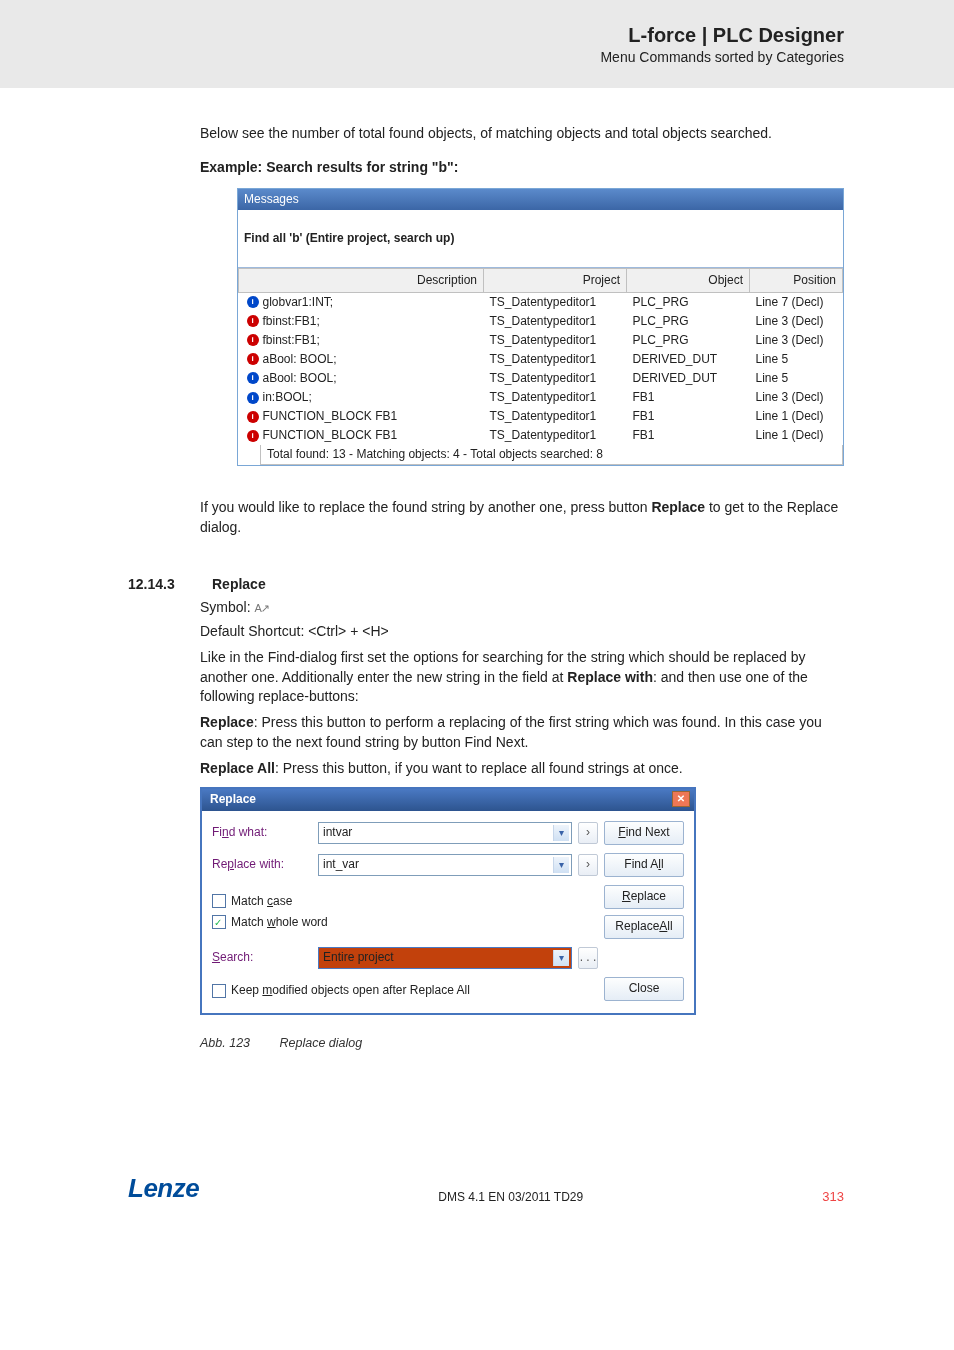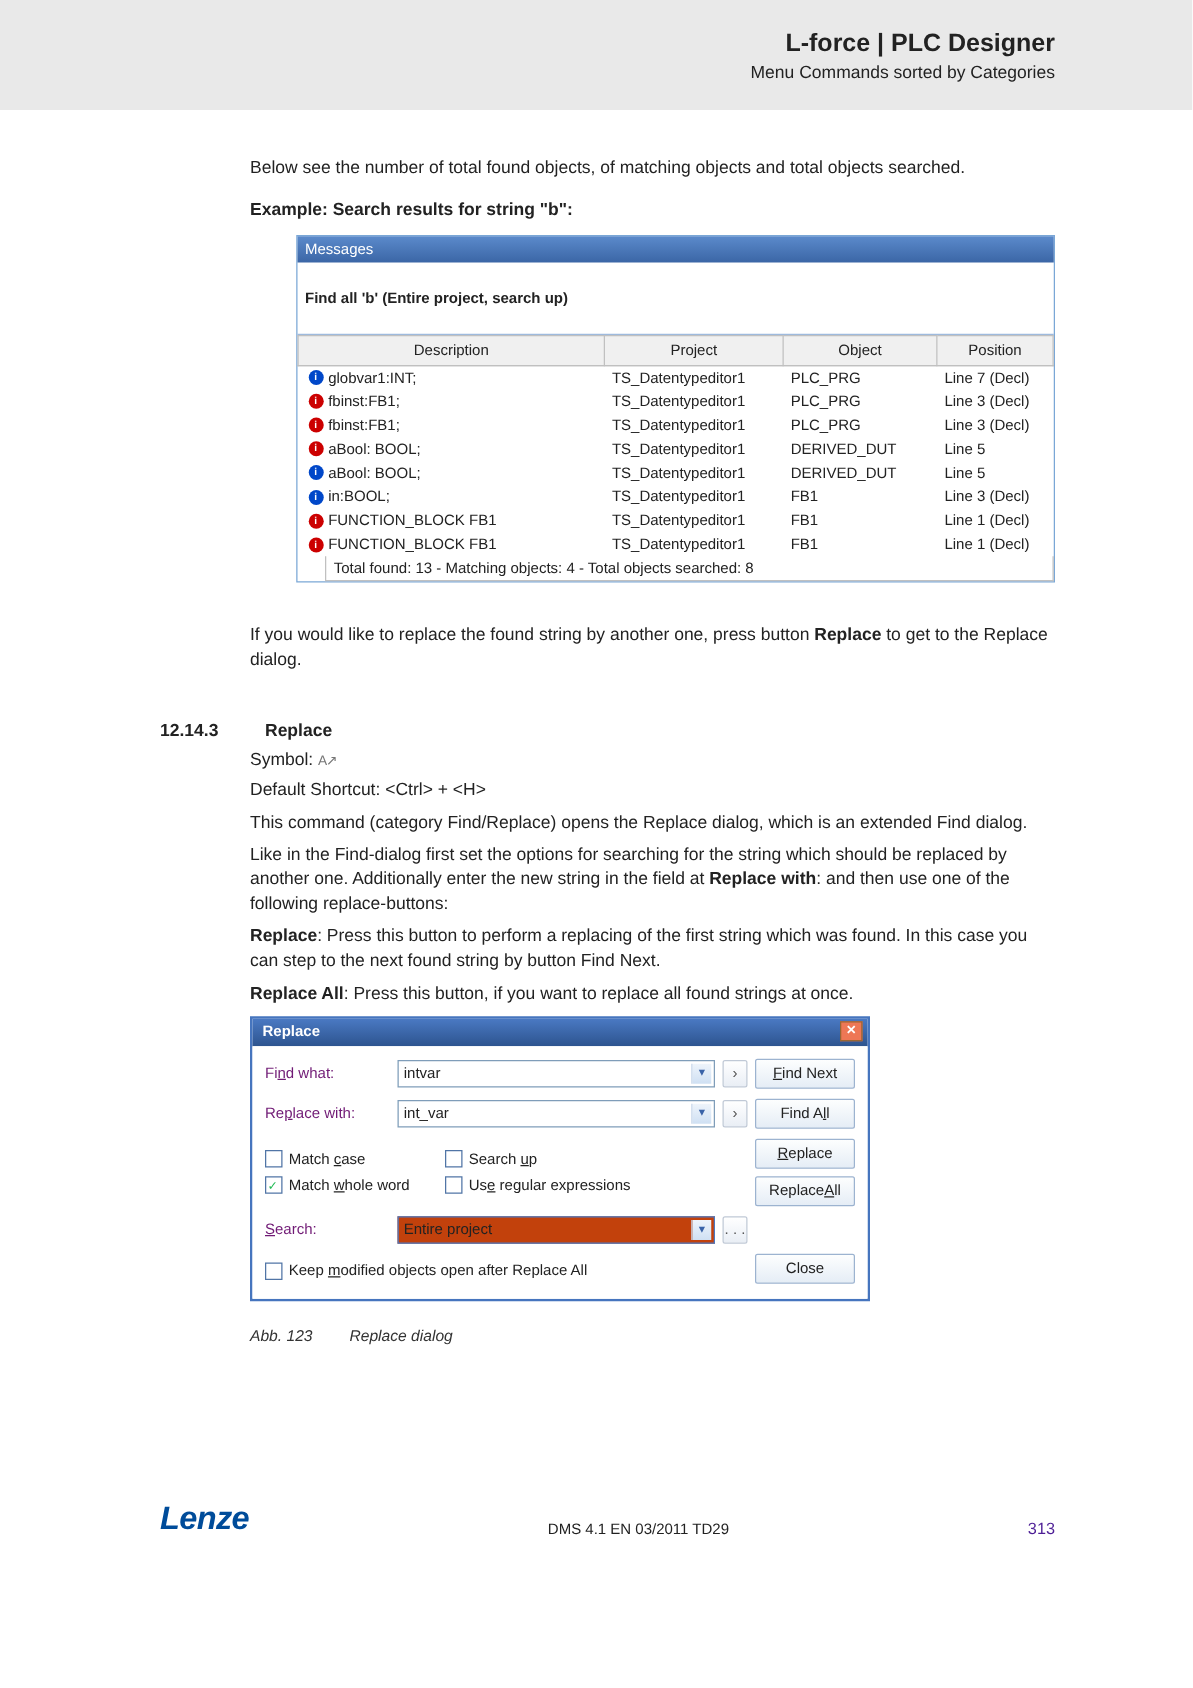--- a/index.html
+++ b/index.html
@@ -71,21 +71,21 @@
   table.msgtable {
     width: 100%;
     border-collapse: collapse;
     font-size: 12px;
   }
   table.msgtable th {
     background: #f0f0f0;
     border: 1px solid #c0c0c0;
     padding: 3px 6px;
     font-weight: 400;
-    text-align: center;
+    text-align: right;
   }
   table.msgtable td {
     padding: 1px 6px;
     white-space: nowrap;
   }
   .descell { display:flex; align-items:center; gap:4px; padding-left:2px;}
   .icon-circle {
     width:12px; height:12px; display:inline-block; border-radius:50%;
     text-align:center; line-height:11px; font-size:8px; font-weight:700; color:#fff;
   }
@@ -169,21 +169,21 @@
 
   .footer {
     display:flex; justify-content:space-between; align-items:flex-end;
     padding: 0 110px 36px 128px;
     margin-top: 120px;
   }
   .logo {
     font-weight:900; font-size:26px; color:#004c9a; letter-spacing:-0.5px; font-style:italic;
   }
   .footmid { font-size:12px; color:#222; }
-  .footpage { font-size:13px; color:#4c1d95; }
+  .footpage { font-size:13px; color:#ef4444; }
 </style>
 </head>
 <body>
 
 <div class="top-band">
   <div class="top-title">L-force | PLC Designer</div>
   <div class="top-sub">Menu Commands sorted by Categories</div>
 </div>
 
 <div class="content">
@@ -307,21 +307,20 @@
     <div class="section-title">Replace</div>
   </div>
 </div>
 
 <div class="content" style="margin-top:6px">
   <div class="para">
     <span>Symbol: </span>
     <span style="font-size:11px;color:#777;letter-spacing:-1px;">A↗<br></span>
   </div>
   <div class="para">Default Shortcut: &lt;Ctrl&gt; + &lt;H&gt;</div>
-  <div class="para" style="margin-top:6px">This command (category Find/Replace) opens the Replace dialog, which is an extended Find dialog.</div>
   <div class="para" style="margin-top:6px">
     <span>Like in the Find-dialog first set the options for searching for the string which should be replaced by another one. Additionally enter the new string in the field at </span><b>Replace with</b><span>: and then use one of the following replace-buttons:</span>
   </div>
   <div class="para" style="margin-top:6px">
     <b>Replace</b><span>: Press this button to perform a replacing of the first string which was found. In this case you can step to the next found string by button Find Next.</span>
   </div>
   <div class="para" style="margin-top:6px">
     <b>Replace All</b><span>: Press this button, if you want to replace all found strings at once.</span>
   </div>
 
@@ -351,30 +350,20 @@
         <div style="width:144px">
           <div class="chk">
               <span class="box"></span>
               <span>Match <span class="ul">c</span>ase</span>
             </div>
           <div class="chk" style="margin-top:4px">
               <span class="box checked"></span>
               <span>Match <span class="ul">w</span>hole word</span>
             </div>
         </div>
-        <div>
-          <div class="chk">
-              <span class="box"></span>
-              <span>Search <span class="ul">u</span>p</span>
-            </div>
-          <div class="chk" style="margin-top:4px">
-              <span class="box"></span>
-              <span>Us<span class="ul">e</span> regular expressions</span>
-            </div>
-        </div>
       </div>
       <div></div>
       <div style="display:flex;flex-direction:column;gap:6px;">
         <div class="btn"><span class="ul">R</span>eplace</div>
         <div class="btn">Replace <span class="ul">A</span>ll</div>
       </div>
 
       <div class="lbl"><span class="ul">S</span>earch:</div>
       <div class="combo sel">
         <span>Entire project</span>

